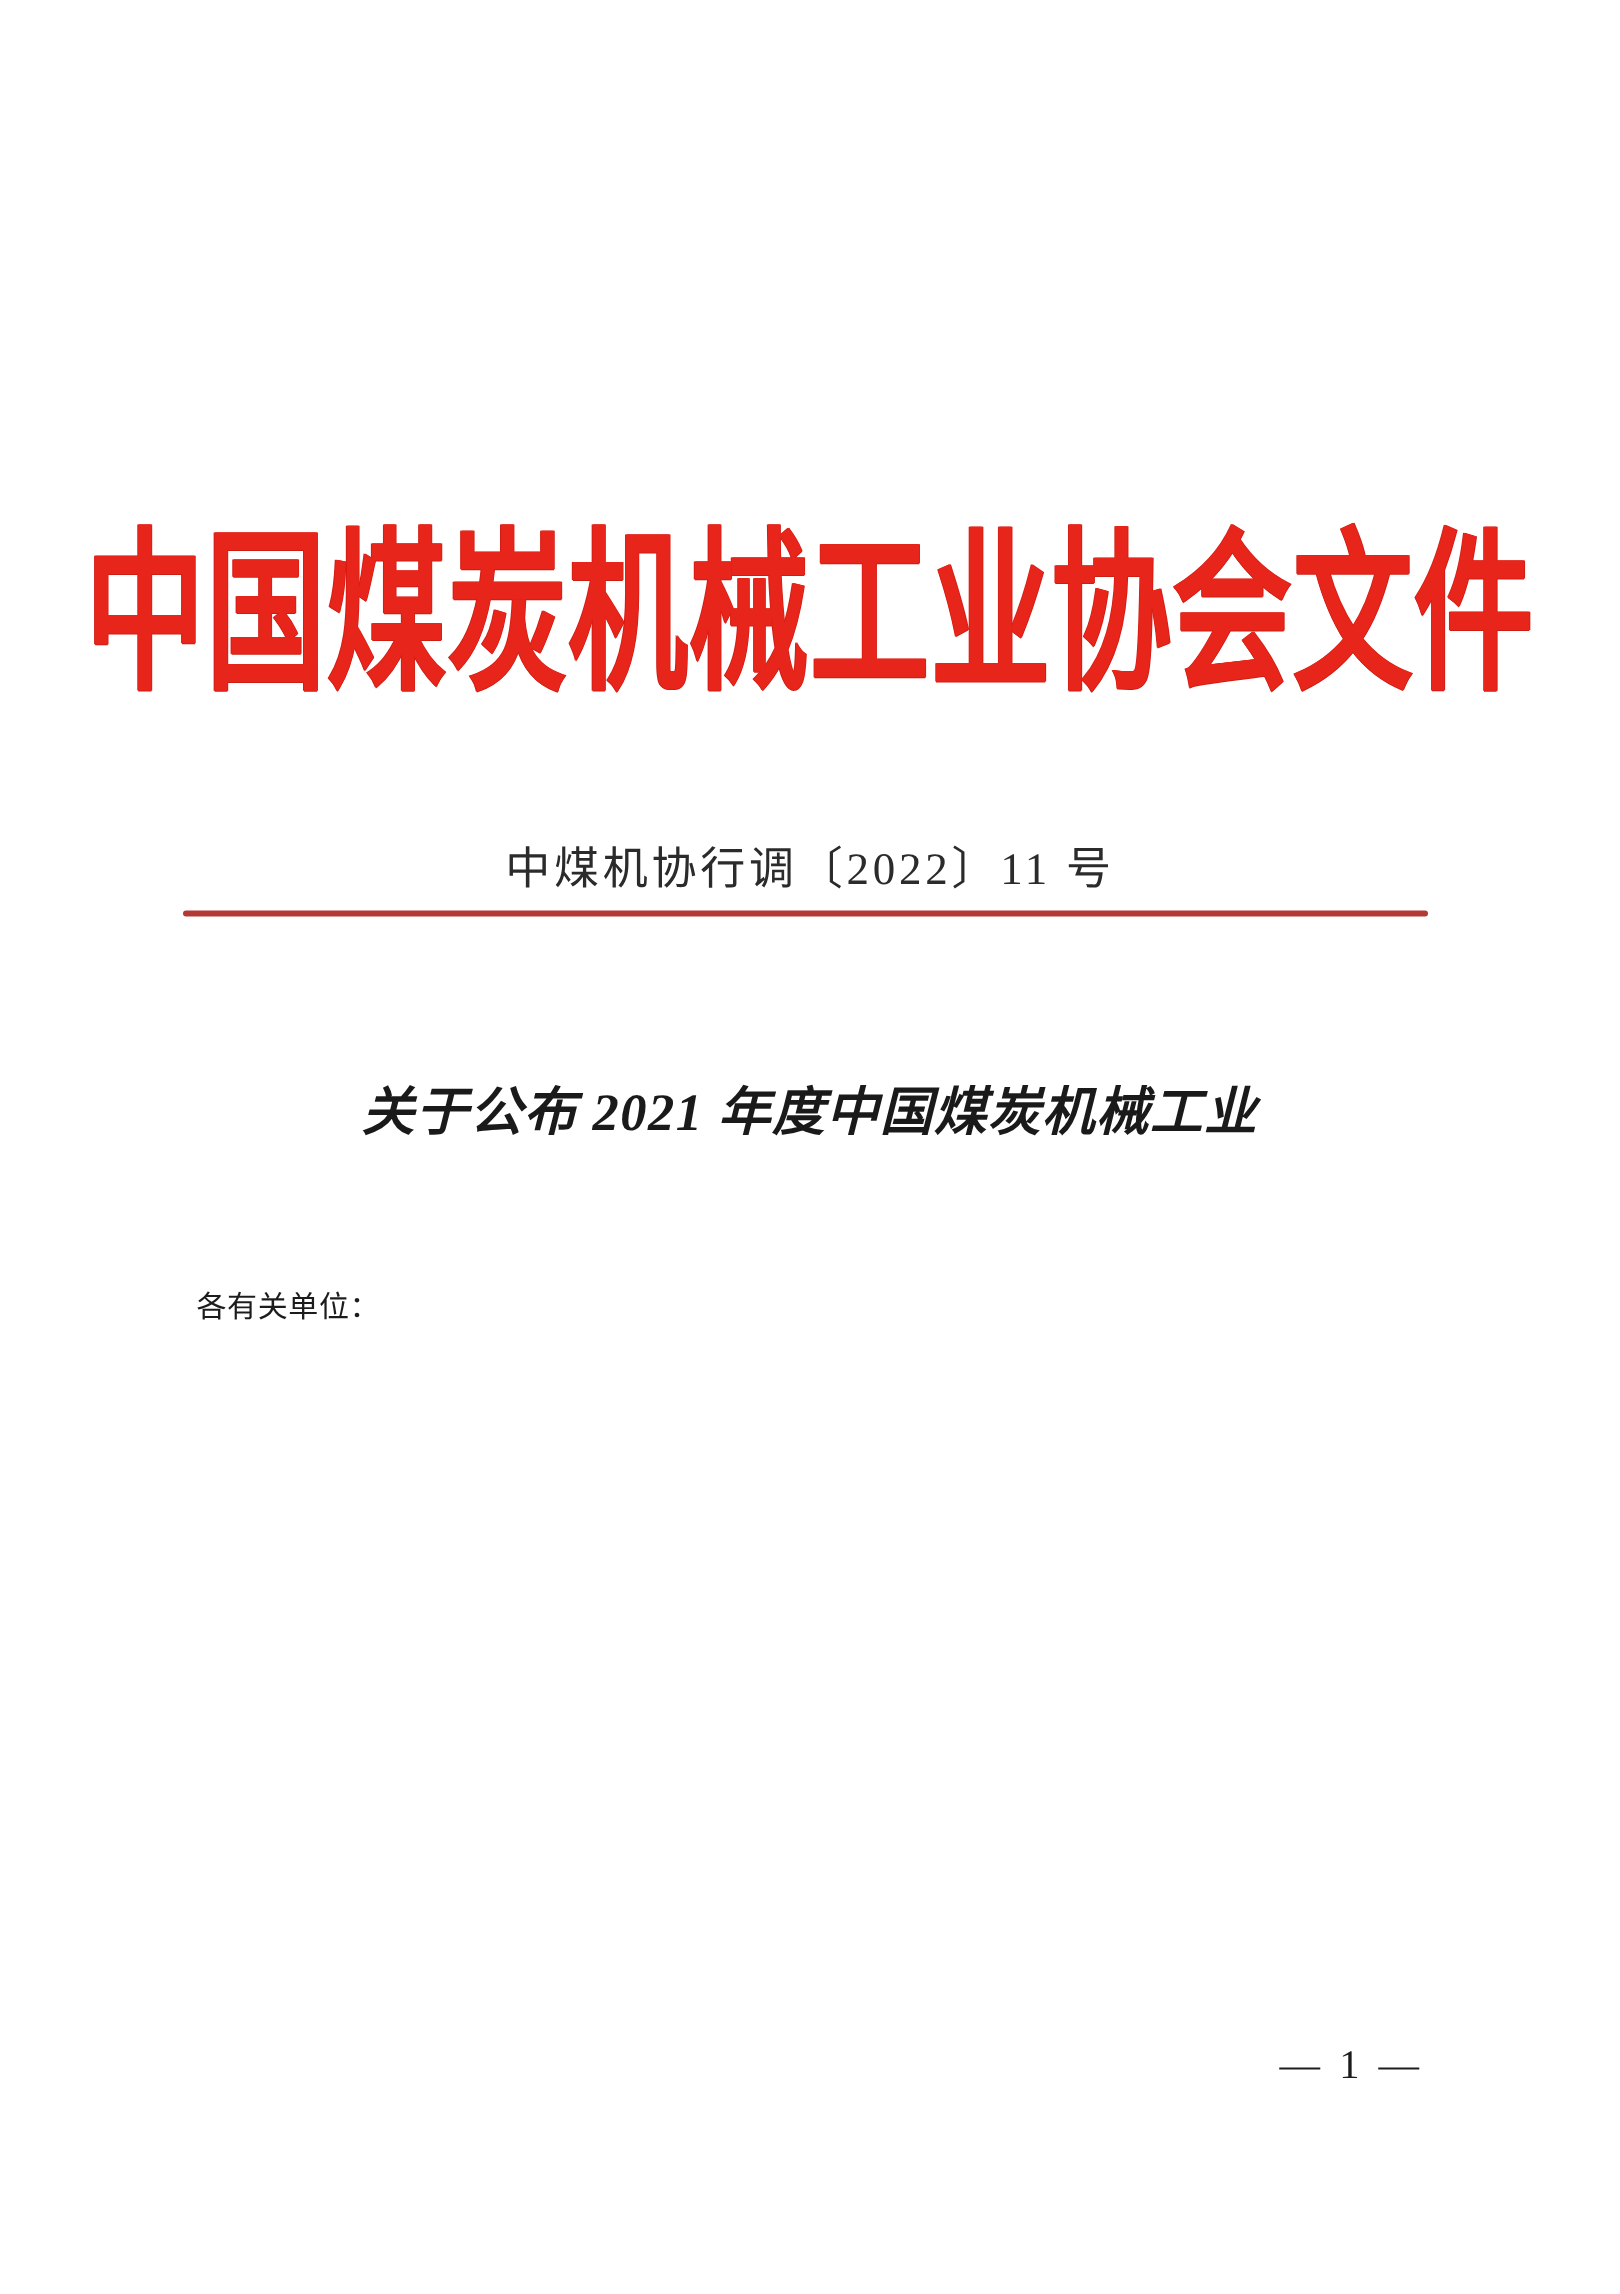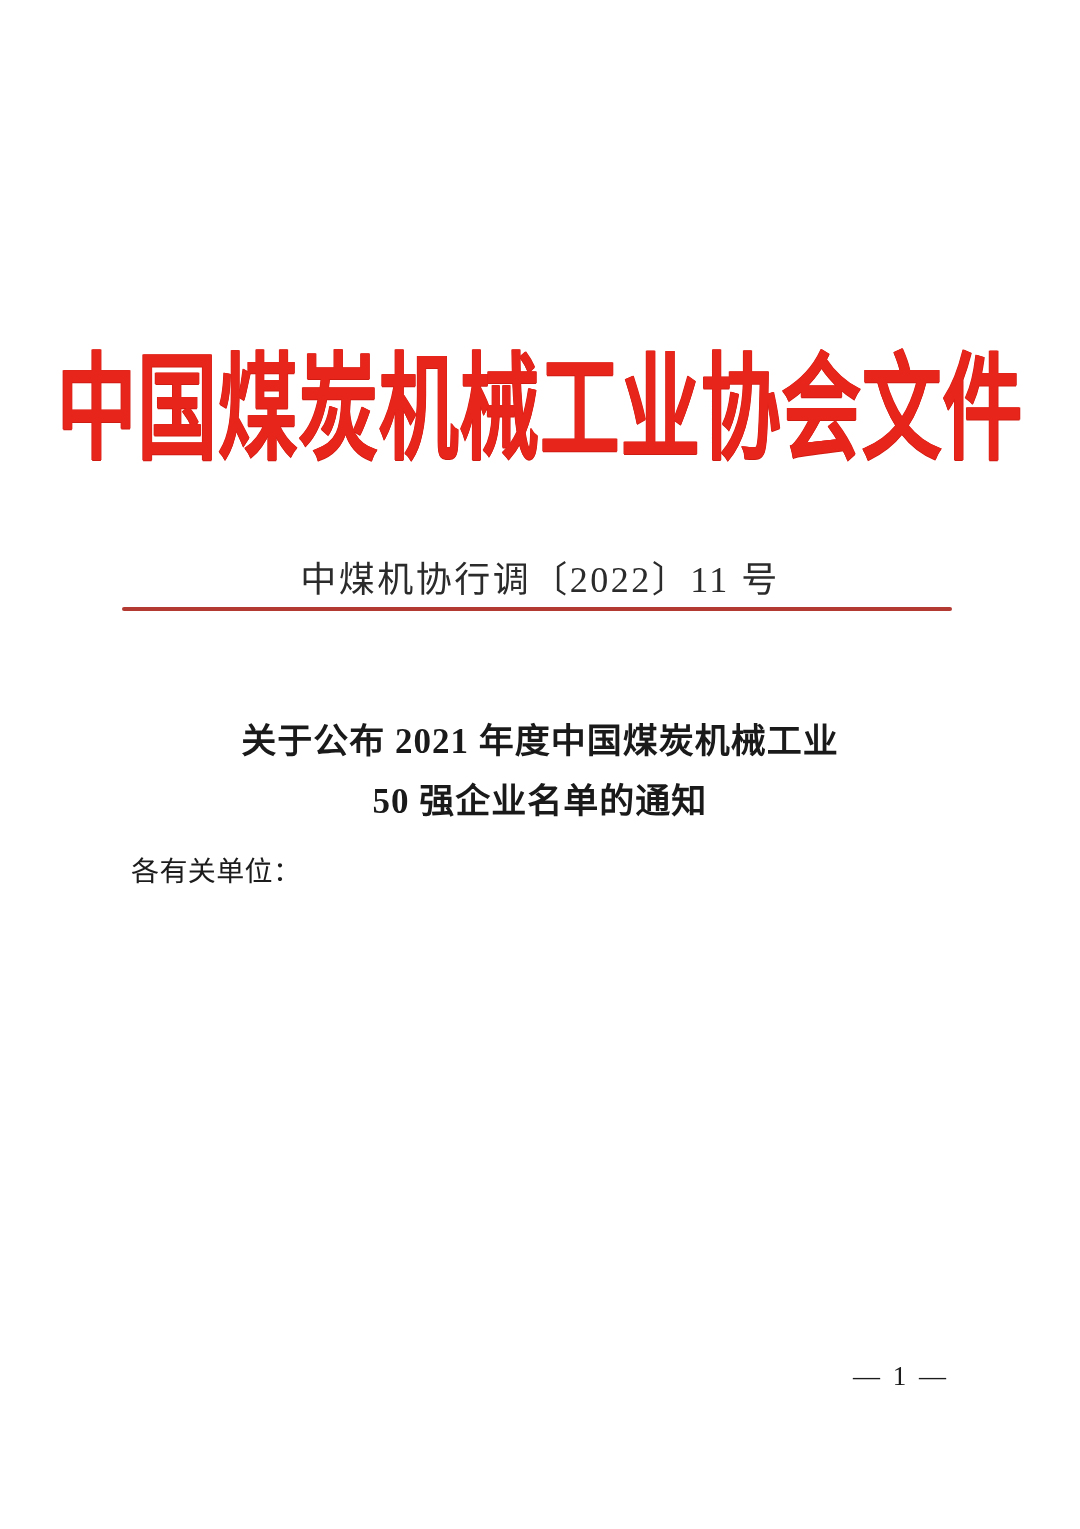--- a/index.html
+++ b/index.html
@@ -48,21 +48,21 @@
       0 0.6px 0 #cf1c13;
   }
 
   
   .doc-number {
     position: absolute;
     left: 0;
     top: 560px;
     width: 1080px;
     text-align: center;
-    font-size: 36px;
+    font-size: 30px;
     line-height: 40px;
     color: #2b2b2b;
     letter-spacing: 2.5px;
     font-family: "Liberation Serif", "DejaVu Serif", serif;
   }
 
   
   .red-rule {
     position: absolute;
     left: 122px;
@@ -80,29 +80,29 @@
     top: 712px;
     width: 1080px;
     text-align: center;
     font-size: 35px;
     font-weight: 700;
     line-height: 60px;
     color: #1a1a1a;
     letter-spacing: 1px;
     font-family: "Liberation Serif", "DejaVu Serif", serif;
   }
-  .doc-title .tline { display: block; }
+  .doc-title .tline { display: block; font-style: italic; }
 
   
   .body-block {
     position: absolute;
     left: 131px;
     top: 852px;
     width: 818px;
-    font-size: 28px;
+    font-size: 20px;
     line-height: 40px;
     color: #1c1c1c;
     letter-spacing: 0.4px;
     font-family: "Liberation Serif", "DejaVu Serif", serif;
   }
 
   .salutation {
     margin: 0 0 0 0;
     text-align: left;
   }
@@ -137,21 +137,20 @@
   <div class="masthead-zone">
     <span class="masthead">中国煤炭机械工业协会文件</span>
   </div>
 
   <div class="doc-number">中煤机协行调〔2022〕11 号</div>
 
   <div class="red-rule"></div>
 
   <div class="doc-title">
     <span class="tline">关于公布 2021 年度中国煤炭机械工业</span>
-    <span class="tline">50 强企业名单的通知</span>
   </div>
 
   <div class="body-block">
     <p class="salutation">各有关单位：</p>
   </div>
 
   <div class="page-footer">— 1 —</div>
 
 </div>
 

